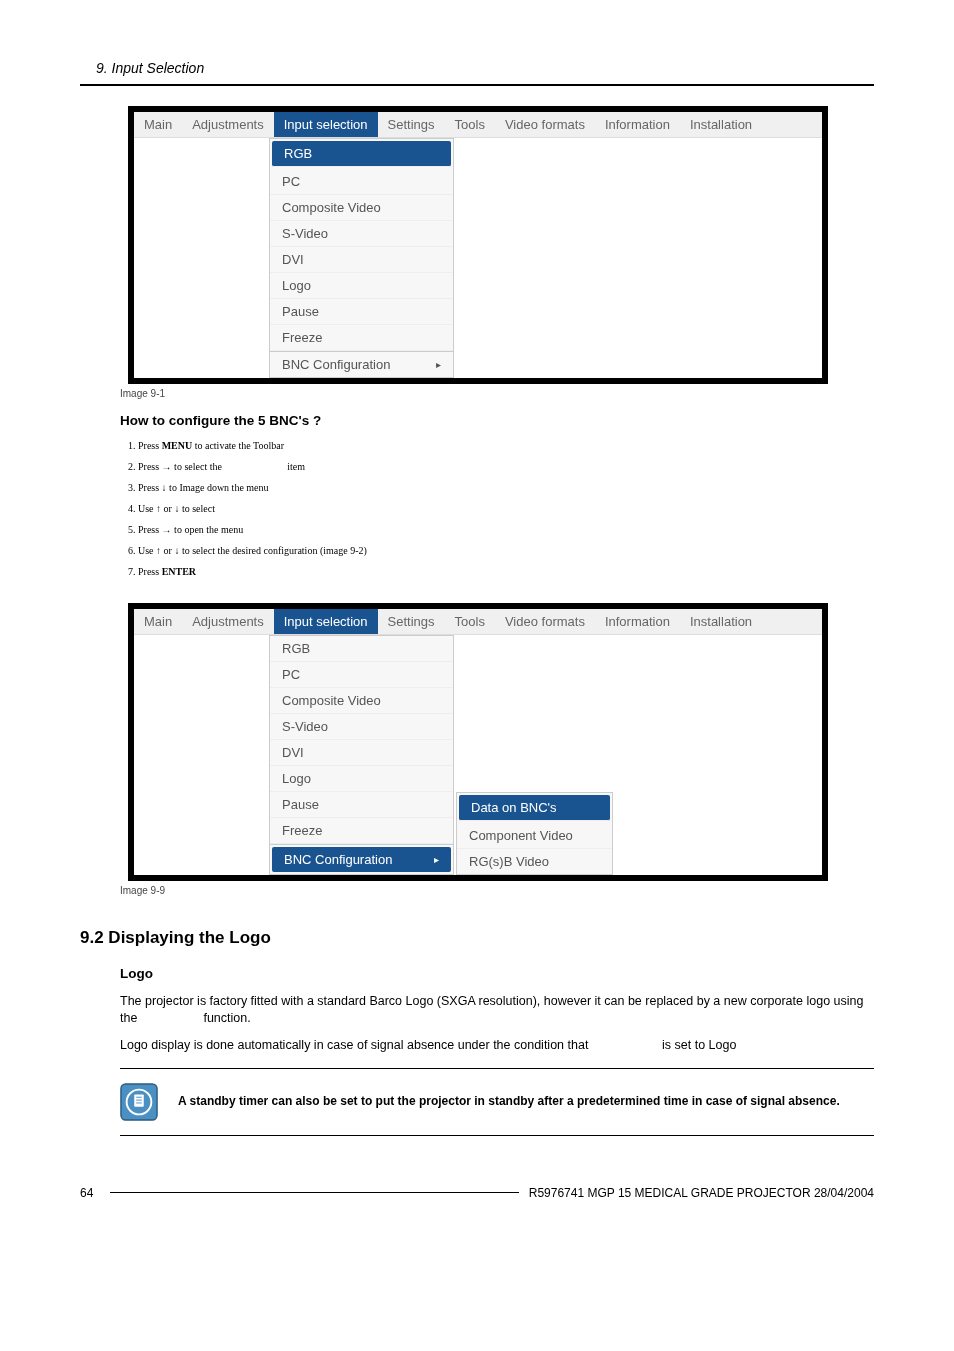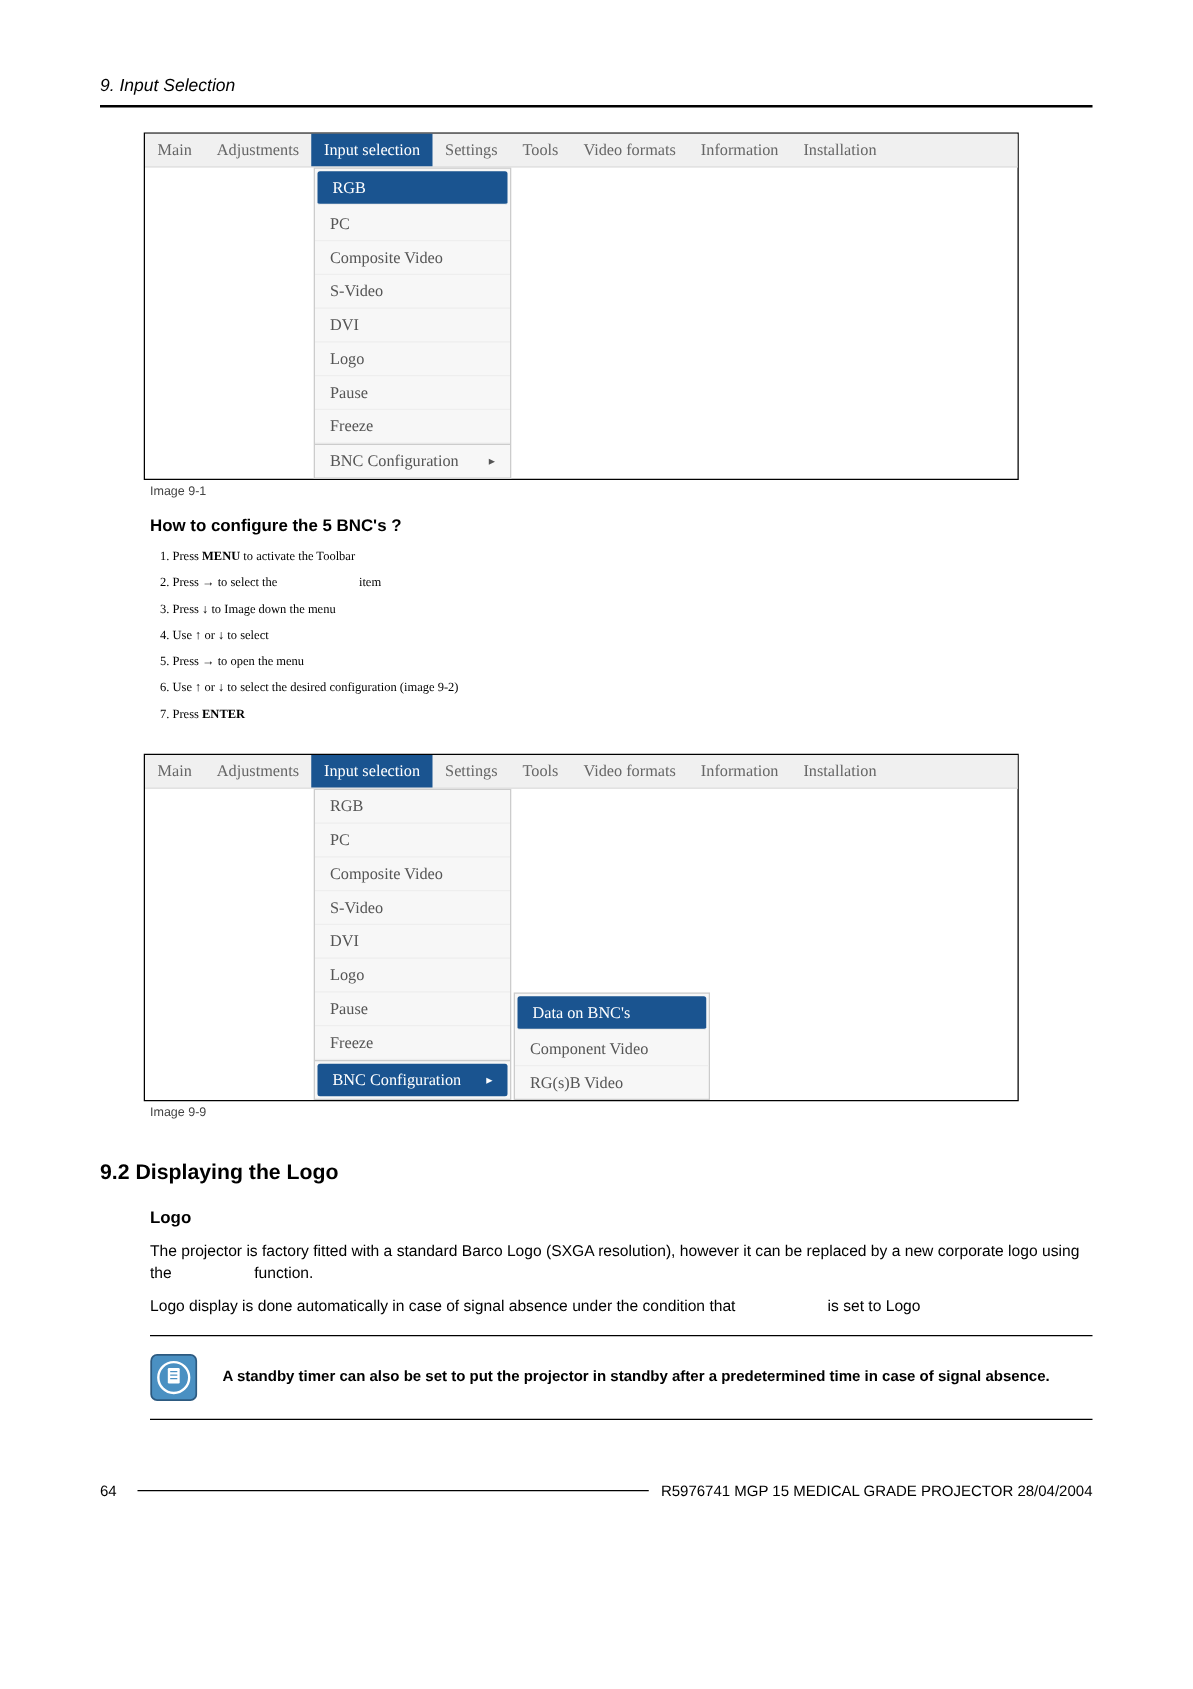--- a/index.html
+++ b/index.html
@@ -7,33 +7,33 @@
     font-family: Arial, Helvetica, sans-serif;
     background: #fff;
     padding: 60px 80px 40px 80px;
     width: 954px;
     color: #000;
   }
   .page-header {
     font-style: italic;
     font-size: 14px;
     margin-bottom: 8px;
+    margin-left: 16px;
   }
   .header-rule {
     border: none;
     border-top: 2.5px solid #000;
     margin-bottom: 20px;
   }
   .screenshot {
-    margin-left: 35px;
+    margin-left: 48px;
     margin-bottom: 4px;
-    border: 1px solid #000000;
+    border: 6px solid #000000;
     display: inline-block;
     background: #fff;
-    font-family: Liberation Serif, serif;
   }
   .menubar {
     display: flex;
     background: #f0f0f0;
     border-bottom: 1px solid #ddd;
   }
   .menubar-item {
     padding: 5px 10px;
     font-size: 13px;
     color: #666;
@@ -44,21 +44,21 @@
     color: #fff;
   }
   .dropdown-wrap {
     display: flex;
     align-items: flex-start;
   }
   .dropdown-spacer-left { width: 135px; }
   .dropdown {
     background: #f7f7f7;
     border: 1px solid #ccc;
-    width: 158px;
+    width: 185px;
   }
   .dropdown-item {
     padding: 5px 12px;
     font-size: 13px;
     color: #555;
     border-bottom: 1px solid #eee;
   }
   .dropdown-item:last-child { border-bottom: none; }
   .dropdown-item.selected {
     background: #1a5490;

